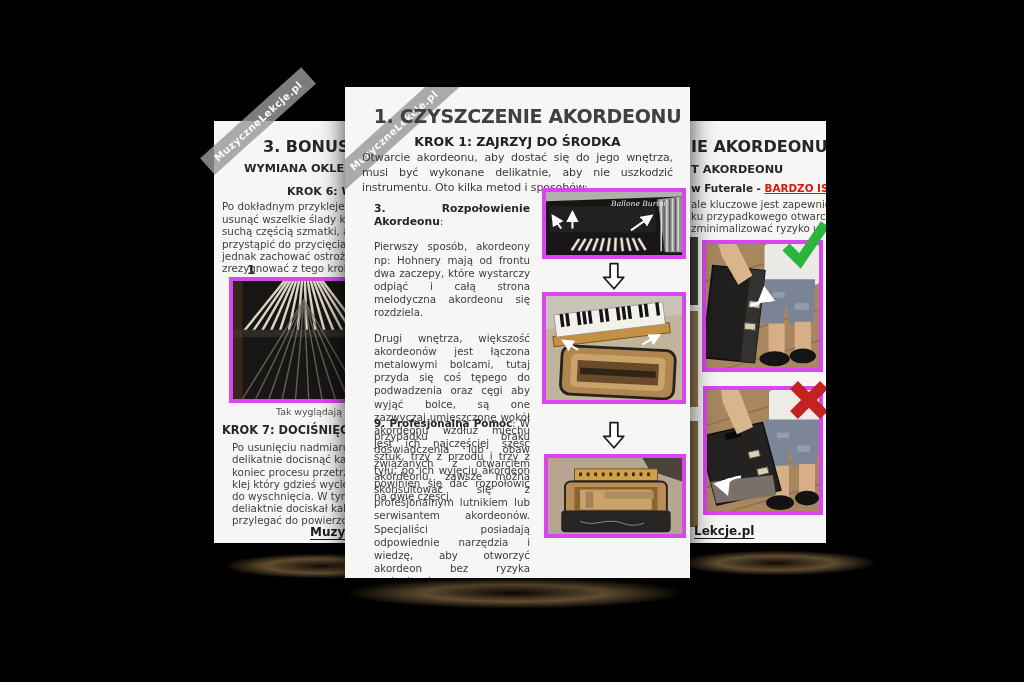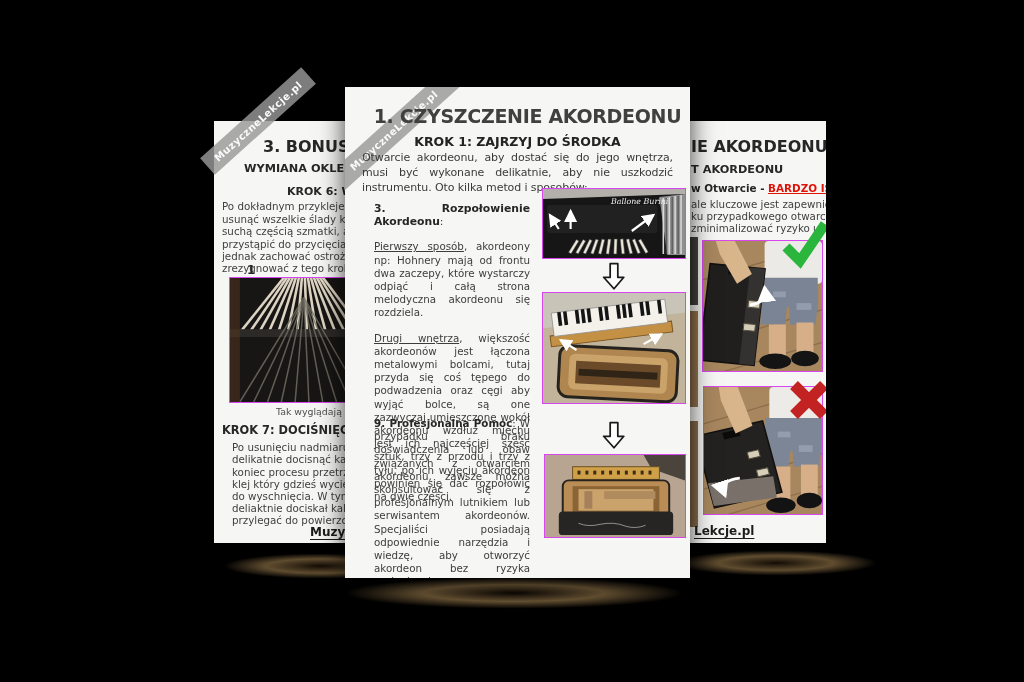--- a/index.html
+++ b/index.html
@@ -11,38 +11,38 @@
   .sh-r{left:640px;top:546px;width:272px;height:34px;
         background:radial-gradient(ellipse closest-side,rgba(20,13,5,.95),rgba(109,87,54,.88) 42%,rgba(109,87,54,0) 74%);}
   .sh-c{left:288px;top:572px;width:452px;height:42px;
         background:radial-gradient(ellipse closest-side,rgba(10,6,2,.98),rgba(112,90,56,.9) 40%,rgba(112,90,56,0) 75%);}
   .page{position:absolute;background:#f6f6f4;overflow:hidden;}
   .page.left{left:214px;top:121px;width:300px;height:422px;z-index:2;}
   .page.right{left:526px;top:121px;width:300px;height:422px;z-index:2;}
   .page.center{left:345px;top:87px;width:345px;height:491px;z-index:4;box-shadow:0 0 24px rgba(0,0,0,.75);}
   .frag{position:absolute;white-space:nowrap;color:#3f3f3f;}
   .b{font-weight:bold;color:#262626;}
-  .u{text-decoration:underline;}
+  .u{}
   .ribbon{position:absolute;background:rgba(152,152,152,.82);color:#fbfbfb;font-weight:bold;
           display:flex;align-items:center;justify-content:center;letter-spacing:.5px;
           font-size:10px;transform:rotate(-42deg);}
   .ribbon-left{left:190px;top:110px;width:136px;height:22px;z-index:3;}
   .ribbon-center{left:-30px;top:32px;width:158px;height:23px;}
   
   .c-title{position:absolute;top:18px;left:10px;width:100%;text-align:center;font-size:19px;
            font-weight:bold;color:#404040;letter-spacing:-.3px;}
   .c-sub{position:absolute;top:47px;left:0;width:100%;text-align:center;font-size:12.5px;
          font-weight:bold;color:#232323;}
   .c-intro{position:absolute;top:63px;left:17px;width:311px;font-size:11px;line-height:15px;
            color:#3a3a3a;text-align:justify;letter-spacing:-.1px;}
   .c-col{position:absolute;left:17px;width:180px;font-size:10.3px;line-height:13.2px;
          color:#3d3d3d;text-align:justify;}
   .c-col p{margin:12px;}
   .c-col .h{font-size:10.8px;}
-  .ph{position:absolute;border:1px solid #d946ef;box-sizing:border-box;background:#15803d;}
+  .ph{position:absolute;border:4px solid #d946ef;box-sizing:border-box;background:#15803d;}
   .ph svg{display:block;width:100%;height:100%;}
   .dn{position:absolute;left:257px;width:24px;height:26px;}
   .c-footer{position:absolute;top:459px;left:0;width:100%;text-align:center;font-size:13px;color:#1c1c1c;}
   .c-footer .fu{font-weight:bold;text-decoration:underline;text-underline-offset:3px;}
   .c-footer .pn{font-weight:normal;margin:0 9px;color:#2a2a2a;}
   
   .s-title{font-size:16px;font-weight:bold;color:#272727;}
   .s-sub{font-size:11.3px;font-weight:bold;color:#272727;}
   .s-h{font-size:11px;font-weight:bold;color:#272727;}
   .s-t{font-size:10.3px;}
@@ -131,21 +131,21 @@
     <span>MuzyczneLekcje.pl</span>
   </div>
 
   <section class="page right">
     <div class="sliver" style="left:156px;top:116px;height:68px;background:linear-gradient(90deg,#2f2e2b,#454440);"></div>
     <div class="sliver" style="left:156px;top:190px;height:96px;background:linear-gradient(90deg,#7b5f42,#97774f);"></div>
     <div class="sliver" style="left:156px;top:300px;height:106px;background:linear-gradient(90deg,#6e553b,#8d6f4c);"></div>
     <div class="frag s-title" style="left:165px;top:16px">IE AKORDEONU</div>
     <div class="frag s-sub" style="left:165px;top:42px">T AKORDEONU</div>
     <div class="frag" style="left:165px;top:61px;font-size:10.4px">
-      <span class="b">w Otwarcie - </span><span class="red">BARDZO ISTOTNE!</span>
+      <span class="b">w Futerale - </span><span class="red">BARDZO ISTOTNE!</span>
     </div>
     <div class="frag s-t" style="left:165px;top:77px">ale kluczowe jest zapewnienie, aby</div>
     <div class="frag s-t" style="left:165px;top:89px">ku przypadkowego otwarcia futerału.</div>
     <div class="frag s-t" style="left:165px;top:101px">zminimalizować ryzyko uszkodzenia</div>
 
     <div class="ph" style="left:176px;top:119px;width:121px;height:132px;">
       <svg viewBox="0 0 112 134" preserveAspectRatio="none">
         <rect width="112" height="134" fill="#a8875f"></rect>
         <g stroke="#8d6f4c" stroke-width="1.4" transform="rotate(-18 56 67)">
           <path d="M-20,24 H150"></path>

